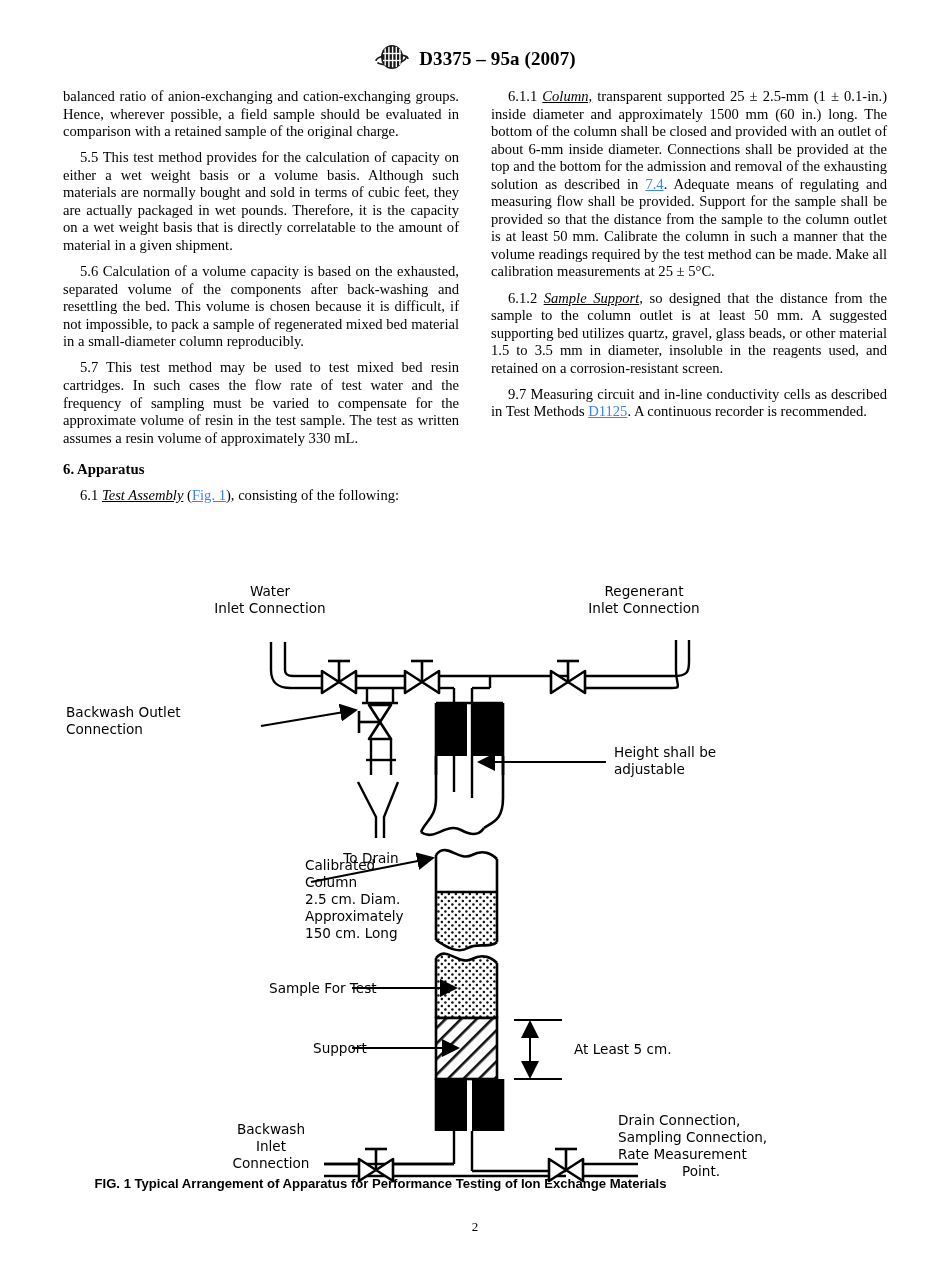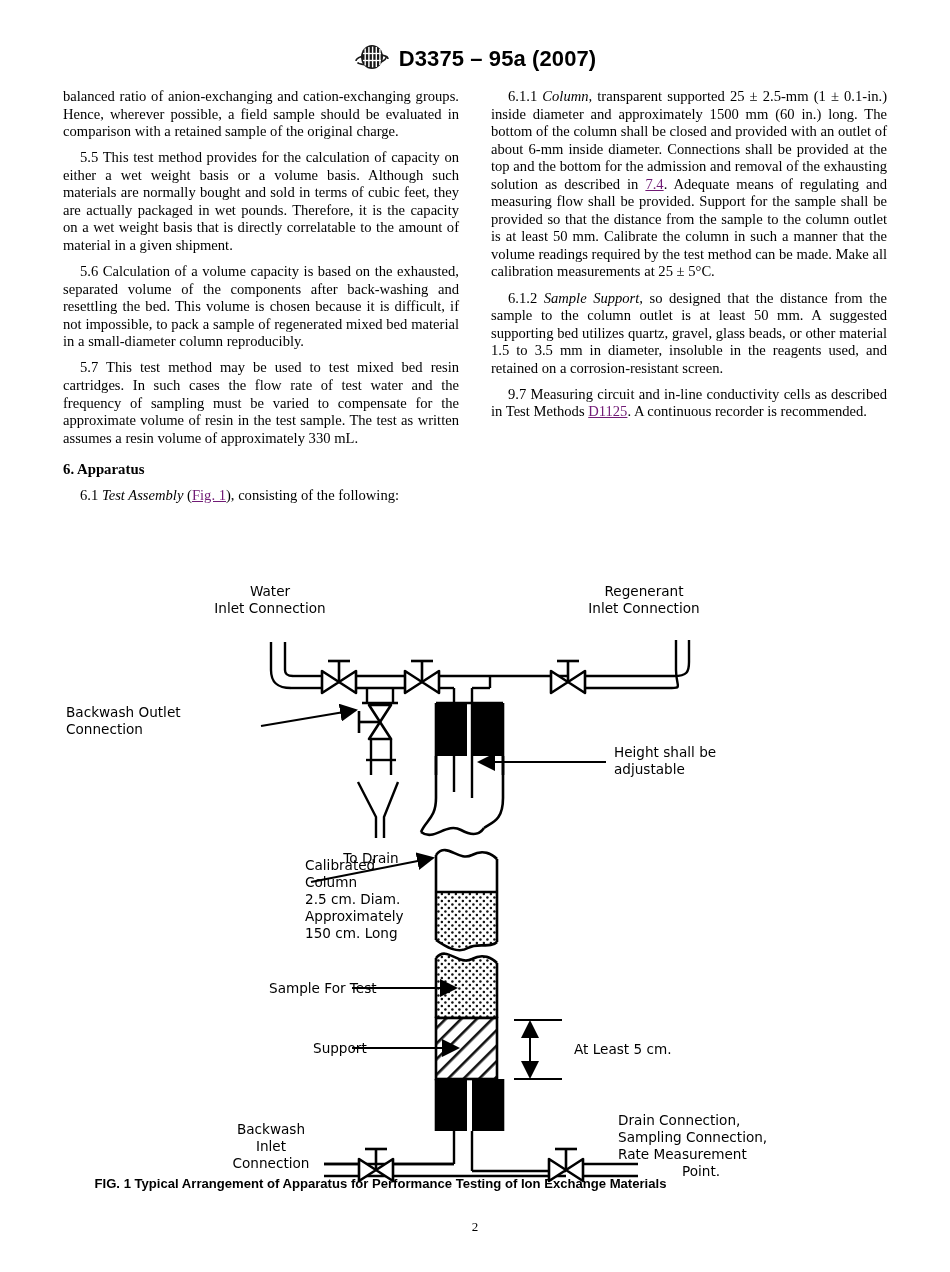--- a/index.html
+++ b/index.html
@@ -25,23 +25,23 @@
     text-align: center;
     display: flex;
     align-items: center;
     justify-content: center;
     gap: 9px;
   }
   .astm-logo {
     display: block;
   }
   .header-title {
-    font-family: Liberation Sans, sans-serif;
+    font-family: Liberation Serif, serif;
     font-weight: bold;
-    font-size: 22px;
+    font-size: 19px;
     letter-spacing: 0.1px;
     white-space: nowrap;
   }
 
   
   .columns {
     position: absolute;
     top: 88px;
     left: 0;
     width: 824px;
@@ -68,22 +68,22 @@
   .para.indent { text-indent: 17px; }
   .para.last-left { margin-bottom: 0; }
 
   .sec-head {
     font-family: "Liberation Serif", "DejaVu Serif", serif;
     font-weight: bold;
     font-size: 14.8px;
     margin: 14px 0 8.2px 0;
     text-align: left;
   }
-  .it { font-style: italic; }
-  .lnk { color: #701a75; font-family: Liberation Serif, serif; }
+  .it { font-style: italic; text-decoration: underline; }
+  .lnk { color: #3b82f6; font-family: Liberation Serif, serif; }
 
   
   .figure {
     position: absolute;
     left: 6px;
     top: 570px;
     width: 950px;
     height: 640px;
   }
   .figure svg { display: block; }

